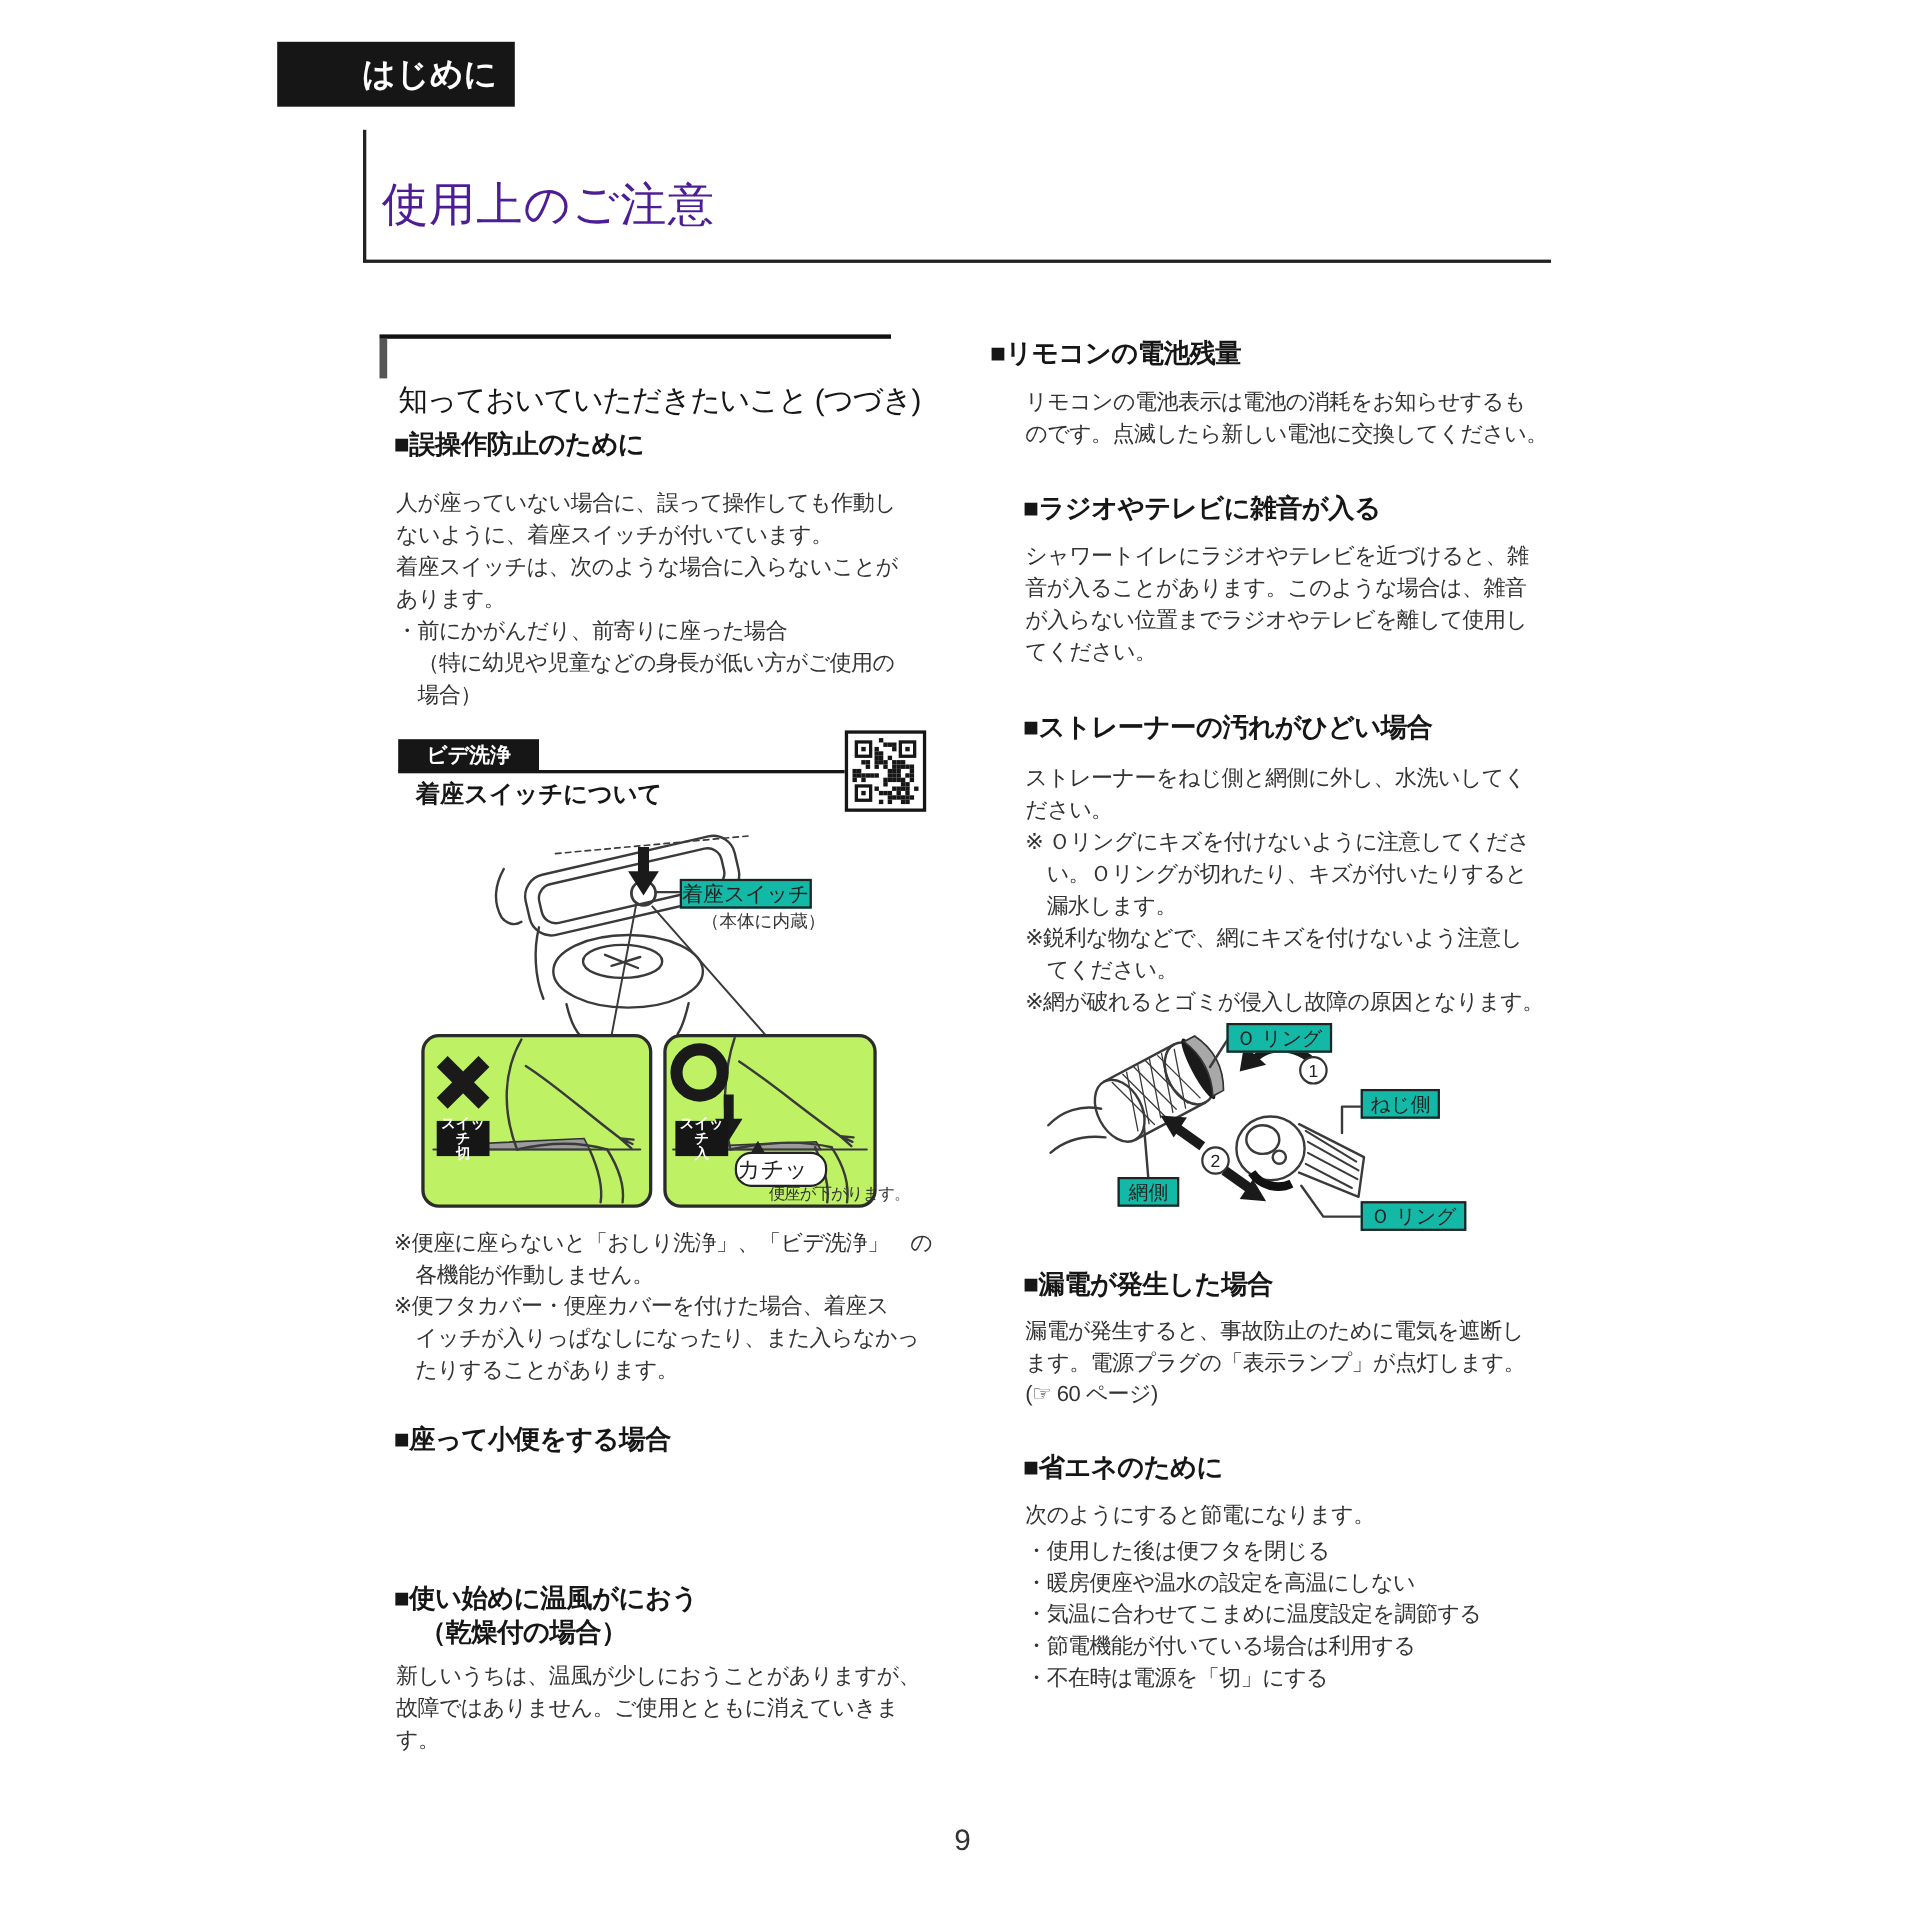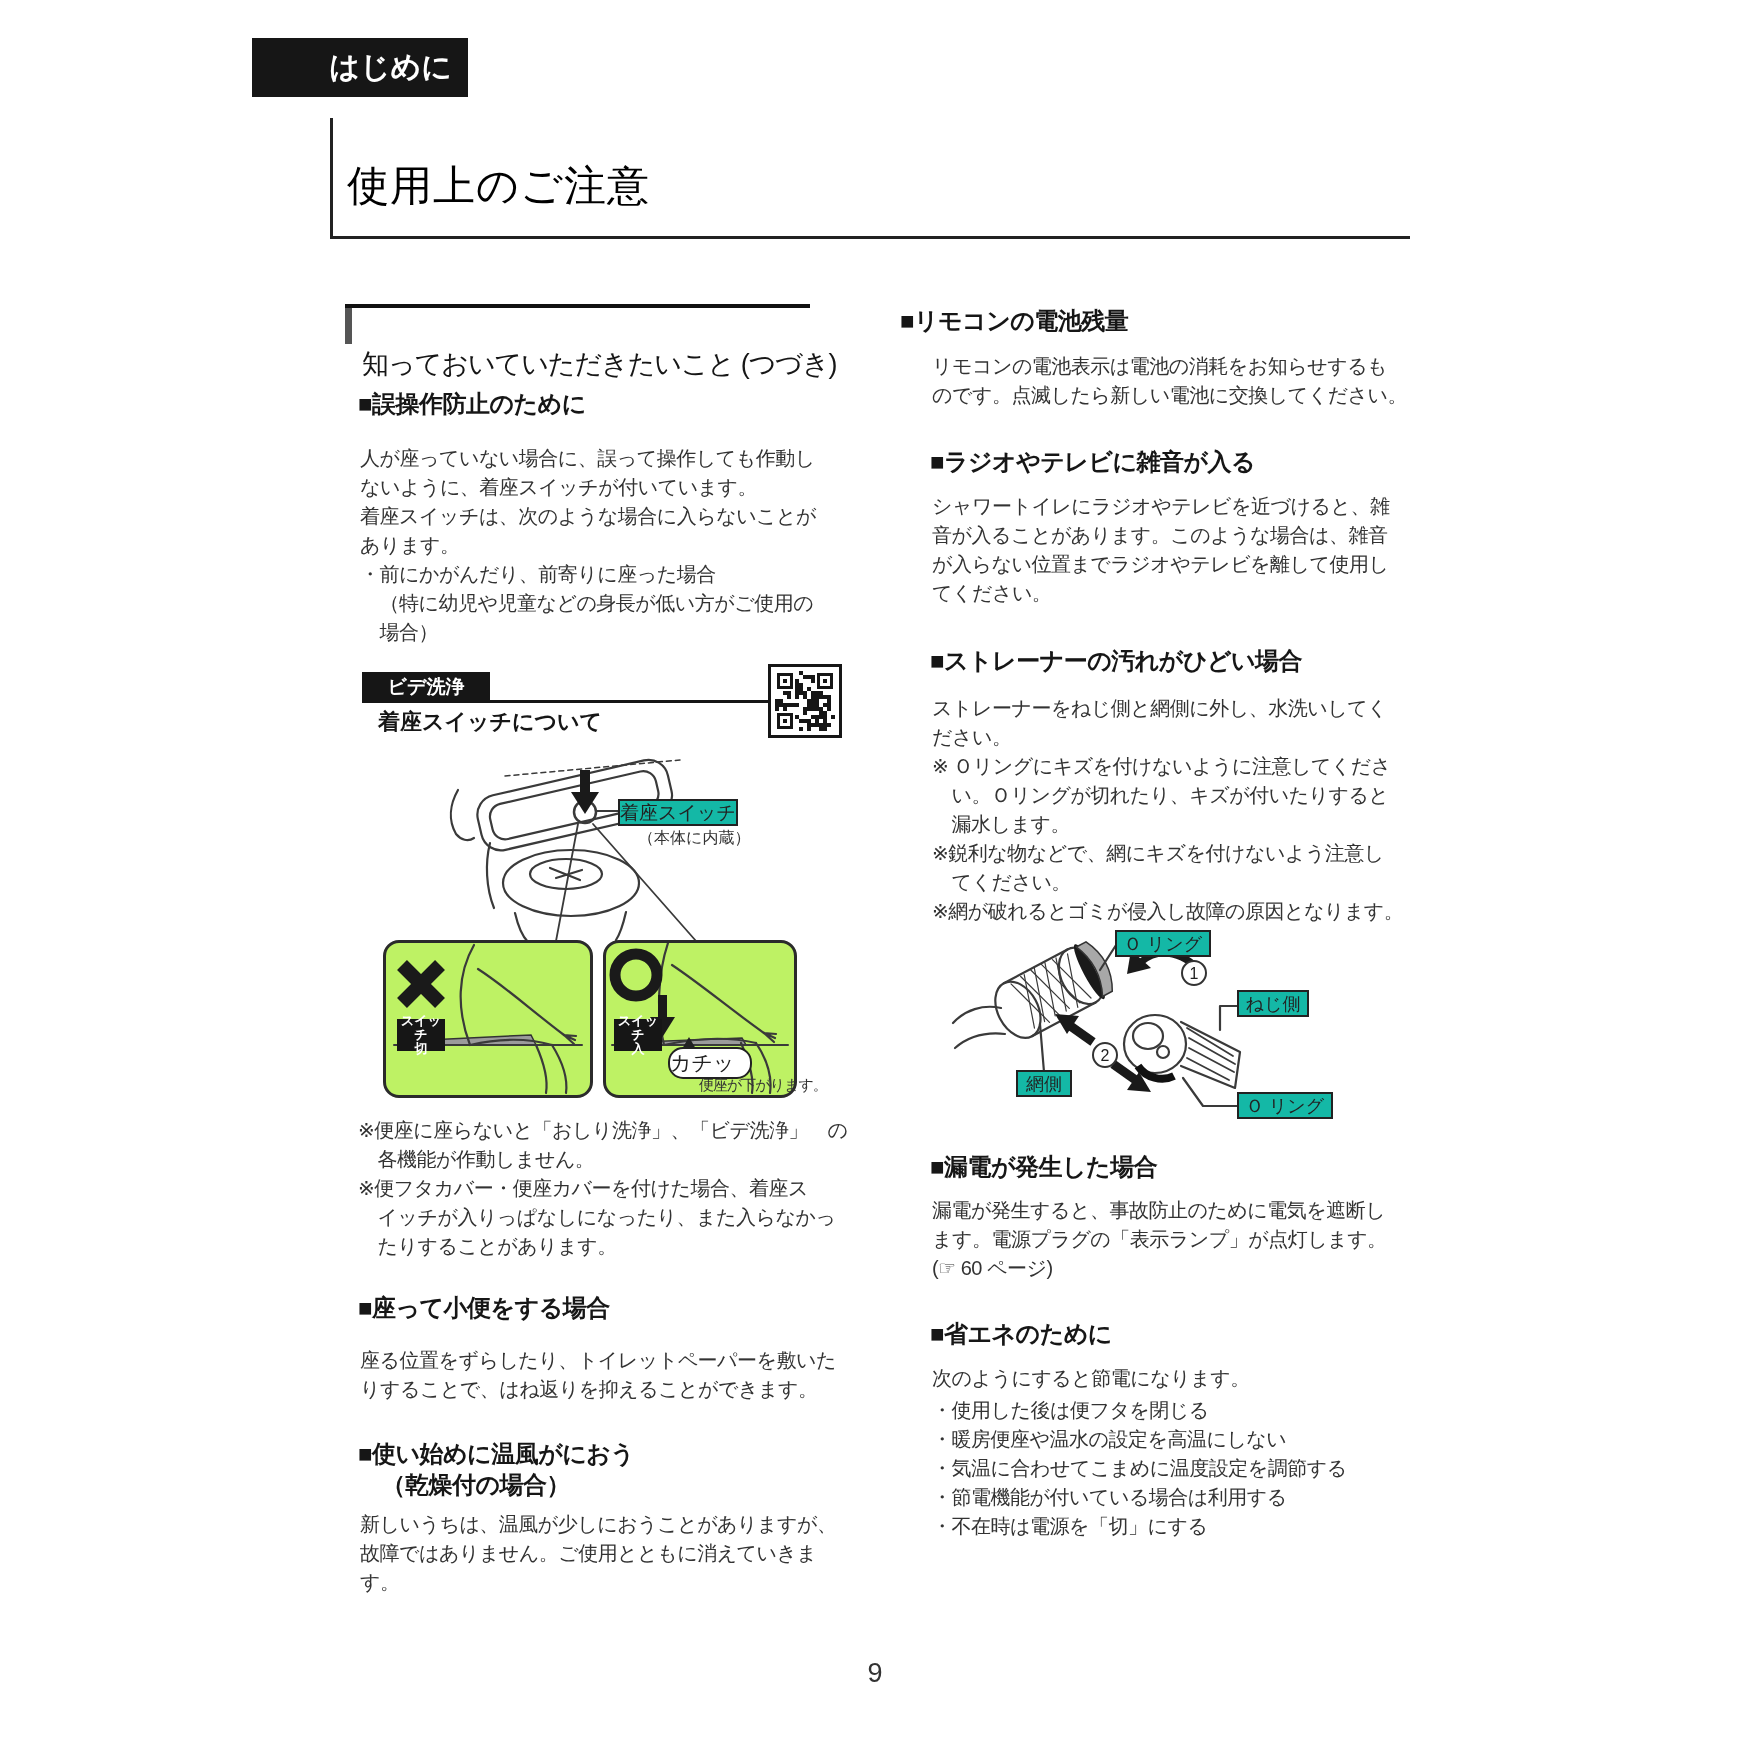--- a/index.html
+++ b/index.html
@@ -20,21 +20,21 @@
 </head>
 <body>
 
 <div id="canvas">
 
   <div class="abs badge-bk" style="left:252px;top:38px;width:216px;height:59px;font-size:30px;font-weight:bold;justify-content:flex-end;padding-right:16px;">
     <span>はじめに</span>
   </div>
 
   <div class="abs" style="left:330px;top:118px;width:3px;height:120px;background:#222;"></div>
-  <div class="abs" style="left:347px;top:158px;font-size:42px;color:#000000;letter-spacing:1px;">使用上のご注意</div>
+  <div class="abs" style="left:347px;top:158px;font-size:42px;color:#4c1d95;letter-spacing:1px;">使用上のご注意</div>
   <div class="abs" style="left:330px;top:236px;width:1080px;height:3px;background:#222;"></div>
 
   <div class="abs" style="left:345px;top:304px;width:465px;height:4px;background:#111;"></div>
   <div class="abs" style="left:345px;top:308px;width:7px;height:36px;background:#555;"></div>
   <div class="abs" style="left:362px;top:310px;font-size:27px;color:#161616;letter-spacing:-1px;margin-top:36px;">知っておいていただきたいこと (つづき)</div>
 
   <div class="abs h2" style="left:358px;top:388px;">■誤操作防止のために</div>
   <div class="abs body-txt pre" style="left:360px;top:434px;margin-top:10px;">人が座っていない場合に、誤って操作しても作動し
 ないように、着座スイッチが付いています。
 着座スイッチは、次のような場合に入らないことが
@@ -223,22 +223,20 @@
     <div class="abs" style="left:93px;top:133px;font-size:15px;color:#333;letter-spacing:-1px;white-space:nowrap;">便座が下がります。</div>
   </div>
 
   <div class="abs body-txt pre" style="left:358px;top:1116px;">※便座に座らないと「おしり洗浄」、「ビデ洗浄」　の
 　各機能が作動しません。
 ※便フタカバー・便座カバーを付けた場合、着座ス
 　イッチが入りっぱなしになったり、また入らなかっ
 　たりすることがあります。</div>
 
   <div class="abs h2" style="left:358px;top:1292px;">■座って小便をする場合</div>
-  <div class="abs body-txt pre" style="left:360px;top:1346px;">座る位置をずらしたり、トイレットペーパーを敷いた
-りすることで、はね返りを抑えることができます。</div>
 
   <div class="abs h2 pre" style="left:358px;top:1438px;line-height:31px;">■使い始めに温風がにおう
 　（乾燥付の場合）</div>
   <div class="abs body-txt pre" style="left:360px;top:1510px;">新しいうちは、温風が少しにおうことがありますが、
 故障ではありません。ご使用とともに消えていきま
 す。</div>
 
   <div class="abs h2" style="left:900px;top:305px;">■リモコンの電池残量</div>
   <div class="abs body-txt pre" style="left:932px;top:352px;">リモコンの電池表示は電池の消耗をお知らせするも
 のです。点滅したら新しい電池に交換してください。</div>

